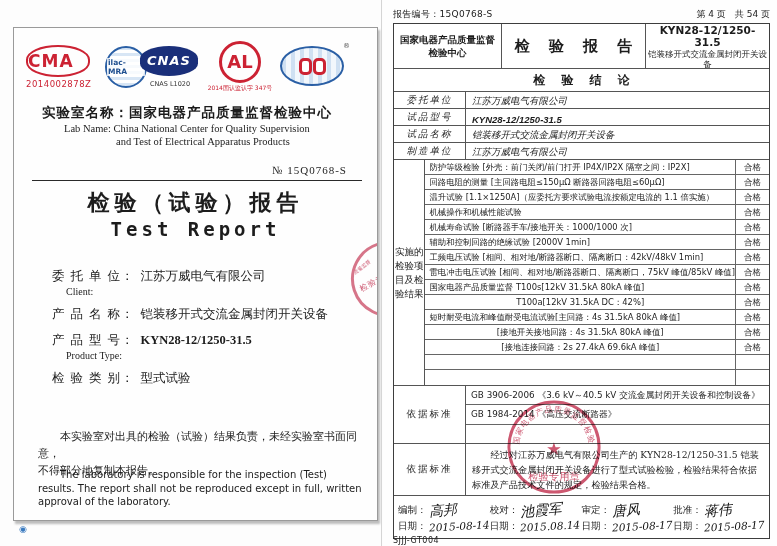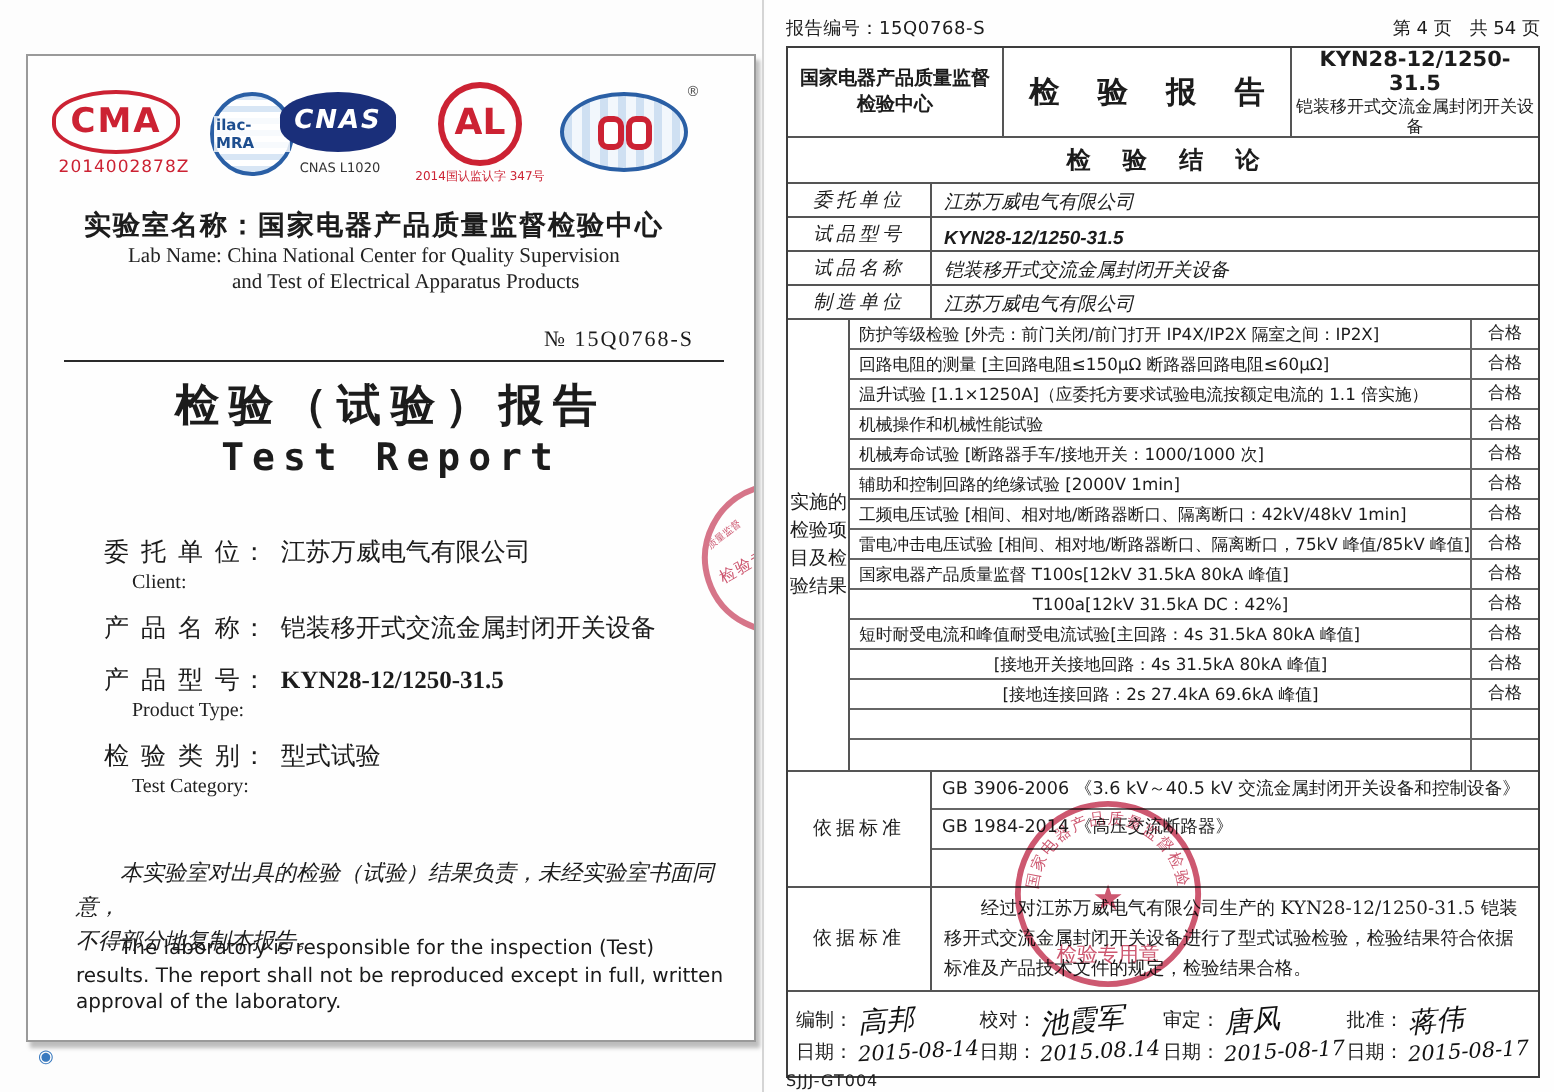--- a/index.html
+++ b/index.html
@@ -5,21 +5,21 @@
   * { margin:0; padding:0; box-sizing:border-box; }
   html,body { width:777px; height:546px; }
   body { font-family:"DejaVu Sans","Liberation Sans",sans-serif; background:#ffffff; color:#1c1c1c; }
   #screenshot { position:relative; width:777px; height:546px; background:#fdfdfd; overflow:hidden; }
 
   
   .left-page { position:absolute; left:13px; top:27px; width:365px; height:494px;
     background:#fefefe; border:1px solid #9a9a9a; box-shadow:2px 3px 2px rgba(110,110,110,.45);
     overflow:hidden; }
   .logos { position:absolute; left:12px; top:8px; width:340px; height:62px; display:flex; align-items:center; gap:7px; }
-  .logo-cma { width:72px; text-align:center; }
+  .logo-cma { width:72px; }
   .cma-oval { width:64px; height:32px; border:2.5px solid #cc2233; border-radius:50% / 46%;
     color:#cc2233; font-weight:bold; font-size:17px; line-height:28px; letter-spacing:1px; }
   .cma-num { color:#cc2233; font-size:8.5px; margin-top:2px; letter-spacing:.5px; }
   .logo-ilac { width:42px; height:42px; border:2px solid #2a5fa5; border-radius:50%;
     background:repeating-linear-gradient(0deg,#d8e6f5 0 3px,#ffffff 3px 6px);
     display:flex; align-items:center; justify-content:center; }
   .ilac-txt { font-size:7.5px; font-weight:bold; color:#1d4e8f; background:rgba(255,255,255,.8); padding:0 1px; }
   .logo-cnas { width:60px; text-align:center; margin-left:-14px; }
   .cnas-oval { width:58px; height:30px; background:#1a2f7a; border-radius:50% / 42%;
     color:#fff; font-style:italic; font-weight:bold; font-size:13px; line-height:30px; letter-spacing:1px; }
@@ -47,21 +47,21 @@
 
   .fields { position:absolute; left:38px; top:240px; width:315px; }
   .field { margin-bottom:9px; }
   .field-line1 { display:flex; align-items:baseline; }
   .label-cn { font-size:12.5px; letter-spacing:1px; font-family:"DejaVu Serif","Liberation Serif",serif; white-space:nowrap; }
   .field-value { font-family:"DejaVu Serif","Liberation Serif",serif; font-size:12.5px; margin-left:6px; white-space:nowrap; }
   .field-value.strong { font-weight:bold; font-family:"Liberation Serif",serif; }
   .label-en { font-family:"Liberation Serif","DejaVu Serif",serif; font-size:10px; color:#222; margin-left:14px; margin-top:1px; }
 
   .disclaimer-cn { position:absolute; left:24px; top:400px; width:322px;
-    font-family:"DejaVu Serif","Liberation Serif",serif; font-size:11px; line-height:17px;font-style:italic; }
+    font-family:"DejaVu Serif","Liberation Serif",serif; font-size:11px; line-height:17px; }
   .disclaimer-cn .ind { text-indent:2em; }
   .disclaimer-en { position:absolute; left:24px; top:440px; width:326px; font-size:10px; line-height:13.5px; text-indent:2.2em; color:#1a1a1a; }
 
   .left-stamp { position:absolute; left:337px; top:213px; width:76px; height:76px; border:3px solid rgba(196,58,87,.7);
     border-radius:50%; transform:rotate(-18deg); color:rgba(196,58,87,.85); overflow:hidden; }
   .left-stamp .ls-txt { position:absolute; left:4px; top:26px; font-size:8px; transform:rotate(-12deg); letter-spacing:1px; }
   .left-stamp .ls-txt2 { position:absolute; left:3px; top:12px; font-size:5px; transform:rotate(-20deg); }
 
   .blue-dot { position:absolute; left:19px; top:524px; font-size:9px; color:#3a7abf; }
 
@@ -197,21 +197,20 @@
             <span class="field-value strong">KYN28-12/1250-31.5</span>
           </div>
           <div class="label-en">Product Type:</div>
         </div>
 
         <div class="field">
           <div class="field-line1">
             <span class="label-cn">检 验 类 别：</span>
             <span class="field-value">型式试验</span>
           </div>
-          <div class="label-en">Test Category:</div>
         </div>
       </div>
 
     <div class="disclaimer-cn">
       <div class="ind">本实验室对出具的检验（试验）结果负责，未经实验室书面同意，</div>
       <div>不得部分地复制本报告。</div>
     </div>
     <div class="disclaimer-en">The laboratory is responsible for the inspection (Test) results. The report shall not be reproduced except in full, written approval of the laboratory.</div>
 
     <div class="left-stamp">

